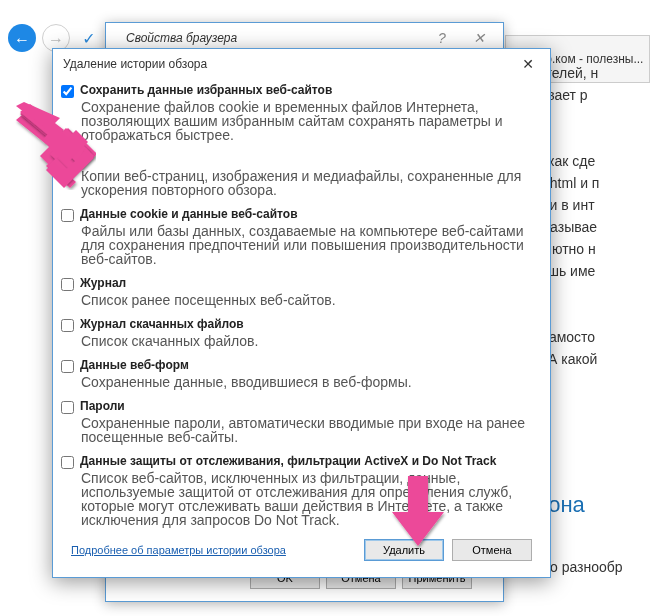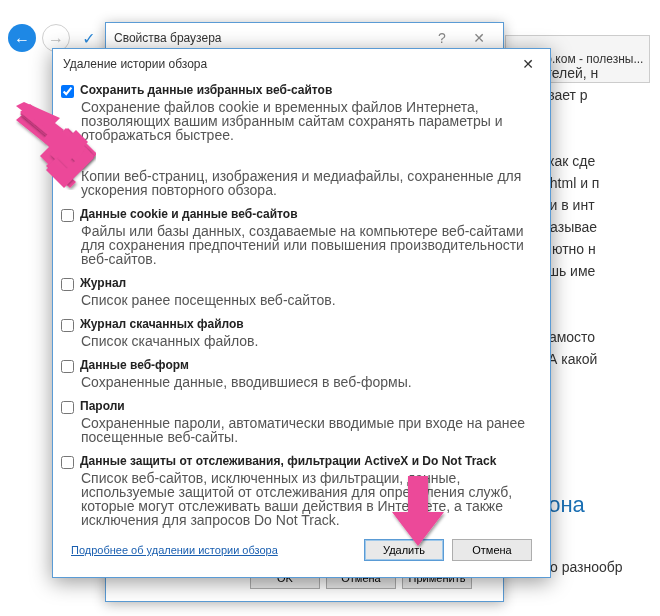--- a/index.html
+++ b/index.html
@@ -72,24 +72,25 @@
     top: 22px;
     width: 397px;
     height: 578px;
     background: #fff;
     border: 1px solid #5a9bd5;
     box-shadow: 0 2px 12px rgba(0,0,0,0.3);
   }
   .parent-title {
     height: 30px;
     line-height: 30px;
-    padding: 0 8px;
+    padding: 0 20px;
     font-size: 12px;
     color: #333;
     position: relative;
+    font-style: italic;
   }
   .parent-title .help {
     position: absolute;
     right: 46px; top: 0;
     width: 30px; text-align: center;
     color: #888;
     font-size: 14px;
   }
   .parent-title .close {
     position: absolute;
@@ -311,21 +312,21 @@
       </div>
       <div class="opt">
         <label class="opt-row">
           <input type="checkbox" style="">
           <span class="opt-title">Данные защиты от отслеживания, фильтрации ActiveX и Do Not Track</span>
         </label>
         <div class="opt-desc">Список веб-сайтов, исключенных из фильтрации, данные, используемые защитой от отслеживания для определения служб, которые могут отслеживать ваши действия в Интернете, а также исключения для запросов Do Not Track.</div>
       </div>
     </div>
   <div class="dialog-footer">
-    <span class="link">Подробнее об удалении истории обзора</span>
+    <span class="link">Подробнее об параметры истории обзора</span>
     <div class="footer-btns">
       <button class="win-btn primary">Удалить</button>
       <button class="win-btn">Отмена</button>
     </div>
   </div>
 </div>
 
 <svg class="arrow" style="left:6px; top:100px;" width="90" height="90">
   <defs>
     <filter id="sh1" x="-20%" y="-20%" width="140%" height="140%">

